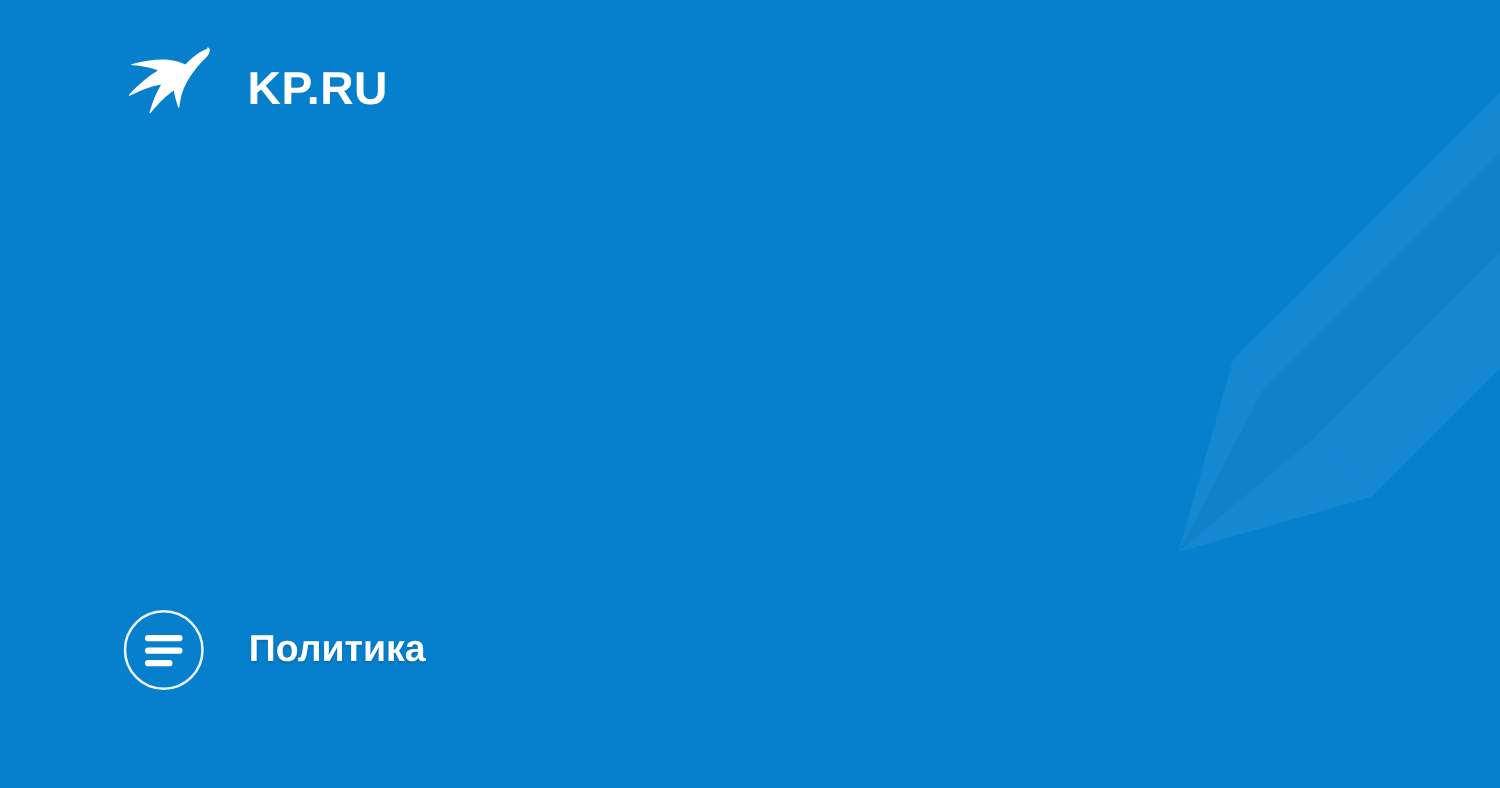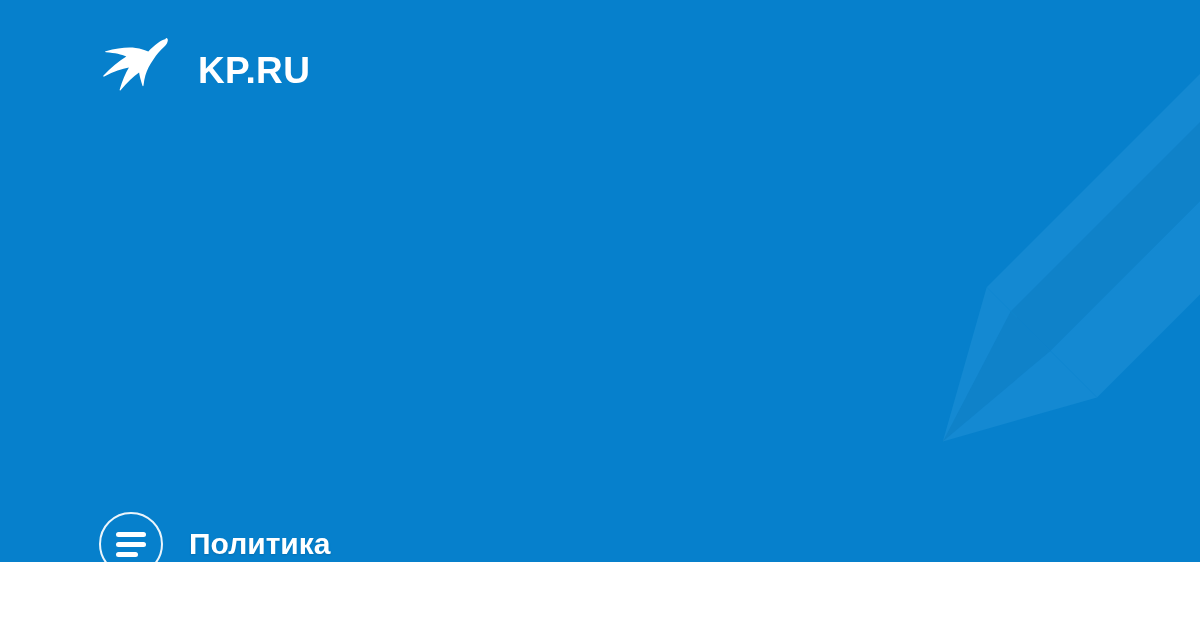--- a/index.html
+++ b/index.html
@@ -6,21 +6,21 @@
   html, body {
     margin: 0;
     padding: 0;
     background: #ffffff;
   }
   * { box-sizing: border-box; }
 
   .card {
     position: relative;
     width: 1200px;
-    height: 562px;
+    height: 630px;
     overflow: hidden;
     background: #0680cc;
     font-family: "DejaVu Sans", sans-serif;
   }
 
   
   .watermark {
     position: absolute;
     inset: 0;
     pointer-events: none;
@@ -64,25 +64,25 @@
     font-weight: 700;
     line-height: 65px;
     letter-spacing: -0.2px;
     text-shadow: 0 2px 3px rgba(0, 52, 92, 0.30);
   }
 
   
   .rubric {
     position: absolute;
     left: 99px;
-    top: 512px;
+    top: 488px;
     height: 64px;
     display: flex;
     align-items: center;
-    gap: 26px;
+    gap: 36px;
     z-index: 3;
   }
   .rubric-circle {
     width: 64px;
     height: 64px;
     border-radius: 50%;
     border: 2px solid rgba(255, 255, 255, 0.92);
     display: flex;
     flex-direction: column;
     align-items: center;

